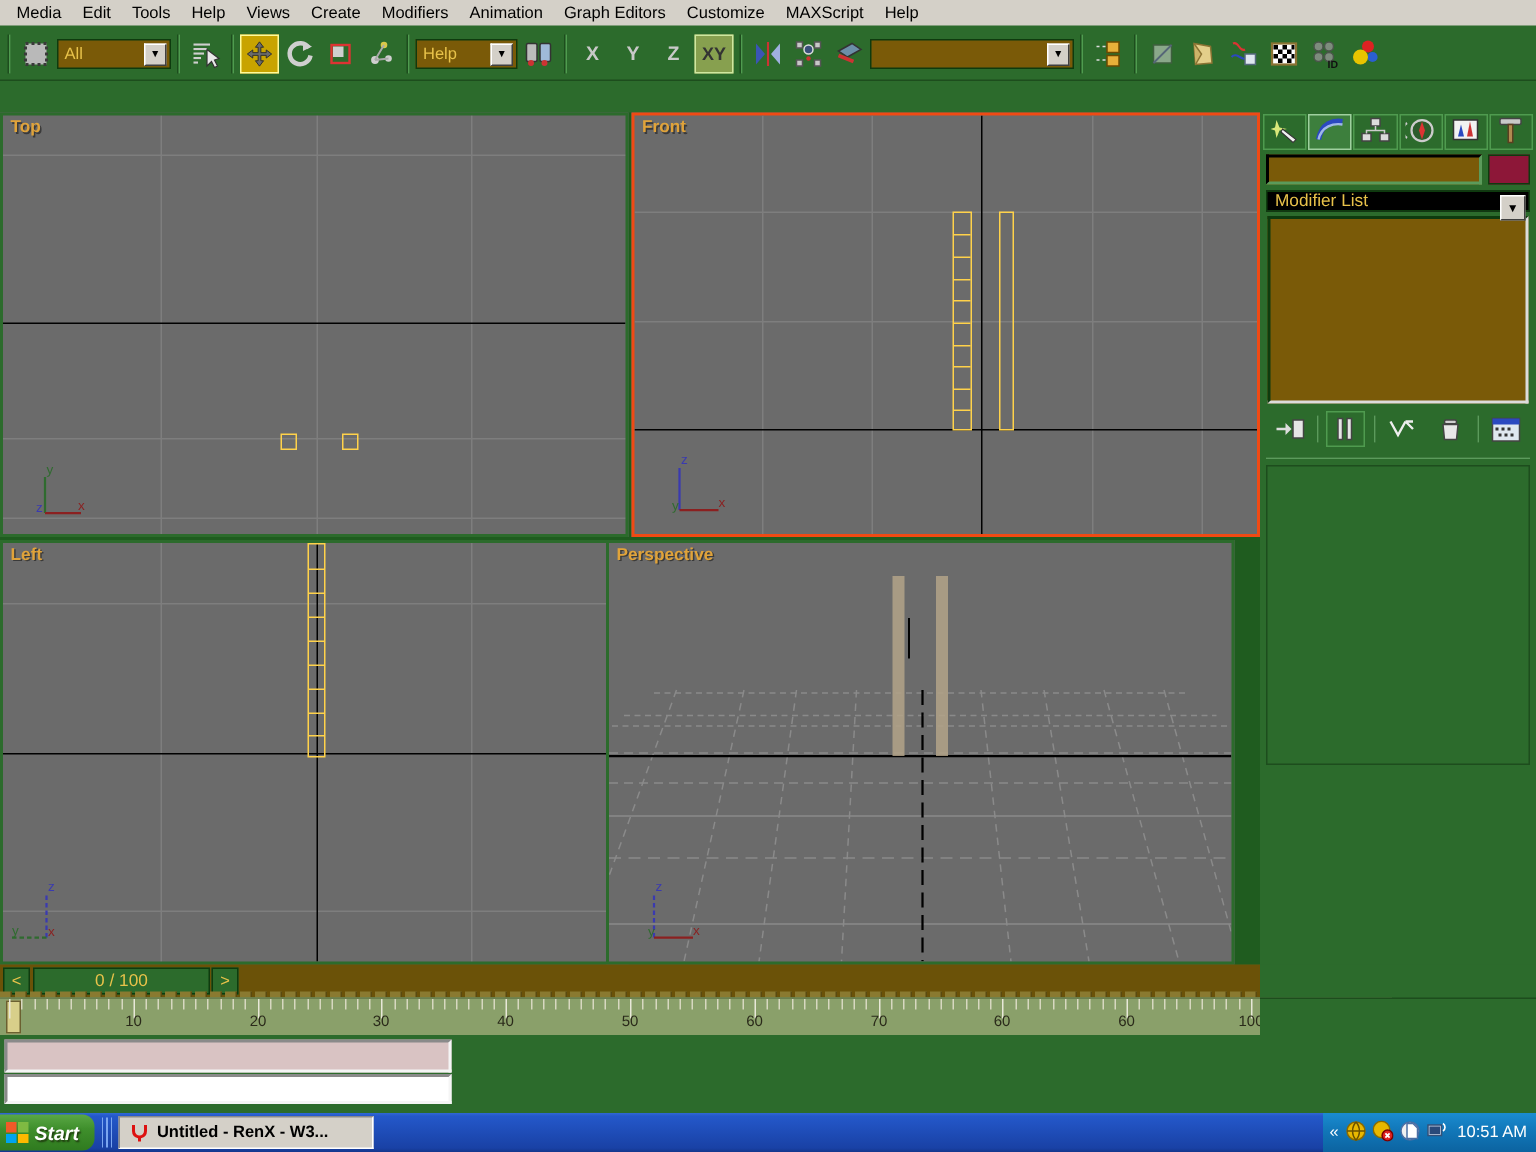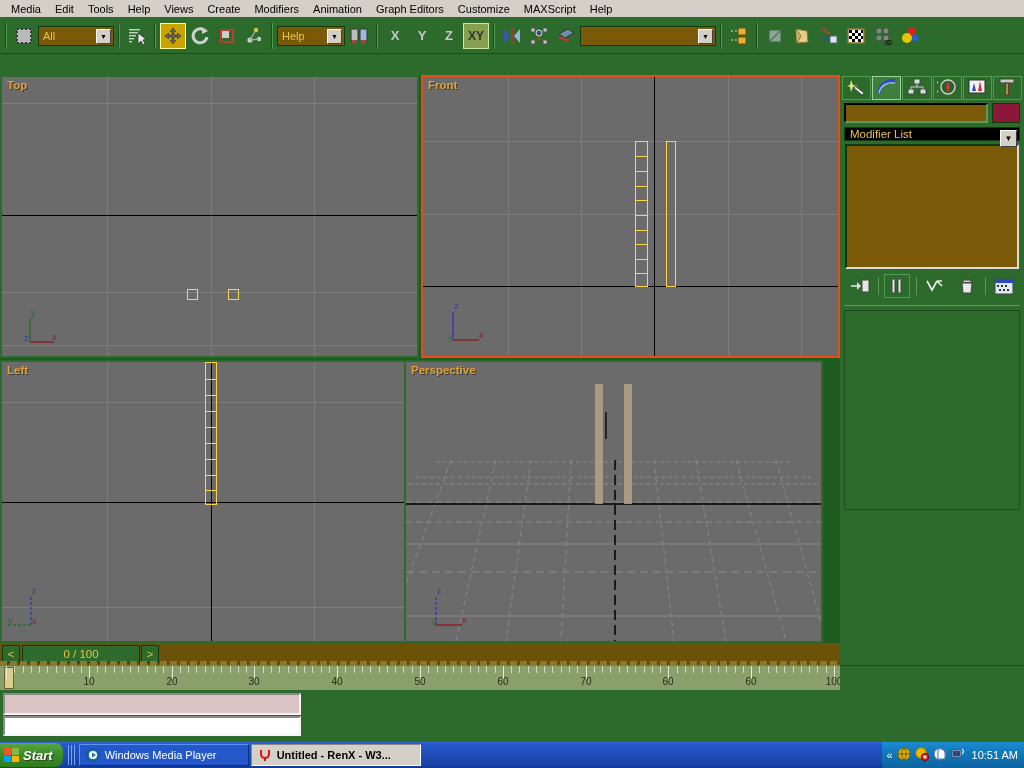--- a/index.html
+++ b/index.html
@@ -862,30 +862,20 @@
           <i style="background:#00a4ef"></i>
           <i style="background:#ffb900"></i>
       </span>
       <span>Start</span>
     </div>
     <div class="tb-grip"></div>
 
 
 
 
-    <div class="taskitem">
-      <span class="ti-icon">
-        <svg width="14" height="14" viewBox="0 0 14 14">
-            <circle cx="7" cy="7" r="6.3" fill="#1b6fb5" stroke="#0d4a80"></circle>
-            <circle cx="7" cy="7" r="4" fill="#fff"></circle>
-            <path d="M6 4.6 L10 7 L6 9.4 Z" fill="#1b6fb5"></path>
-          </svg>
-      </span>
-      <span>Windows Media Player</span>
-    </div>
 
     <div class="taskitem active">
       <span class="ti-icon">
         <svg width="14" height="14" viewBox="0 0 14 14">
             <path d="M2 2 h2 v4 a3 3 0 0 0 6 0 v-4 h2 v4 a5 5 0 0 1 -4 4.8 V13 h-2 v-2.2 A5 5 0 0 1 2 6 Z" fill="#d11"></path>
           </svg>
       </span>
       <span>Untitled - RenX - W3...</span>
     </div>
 

